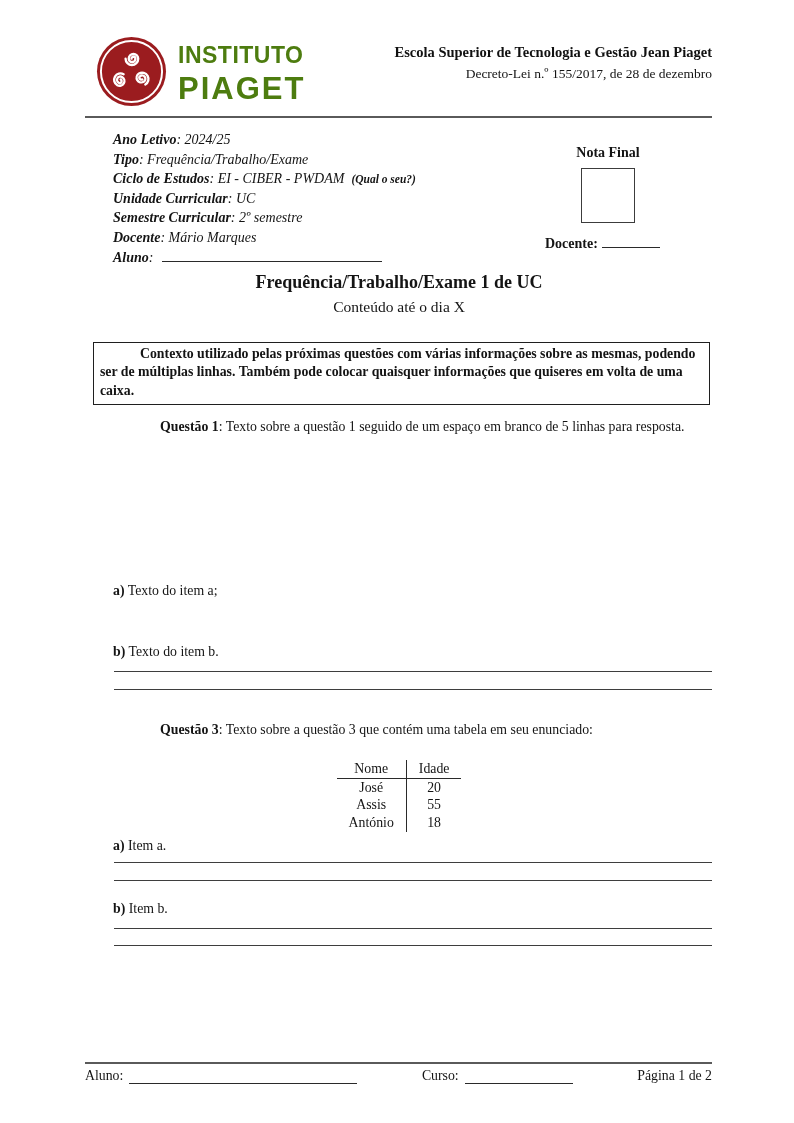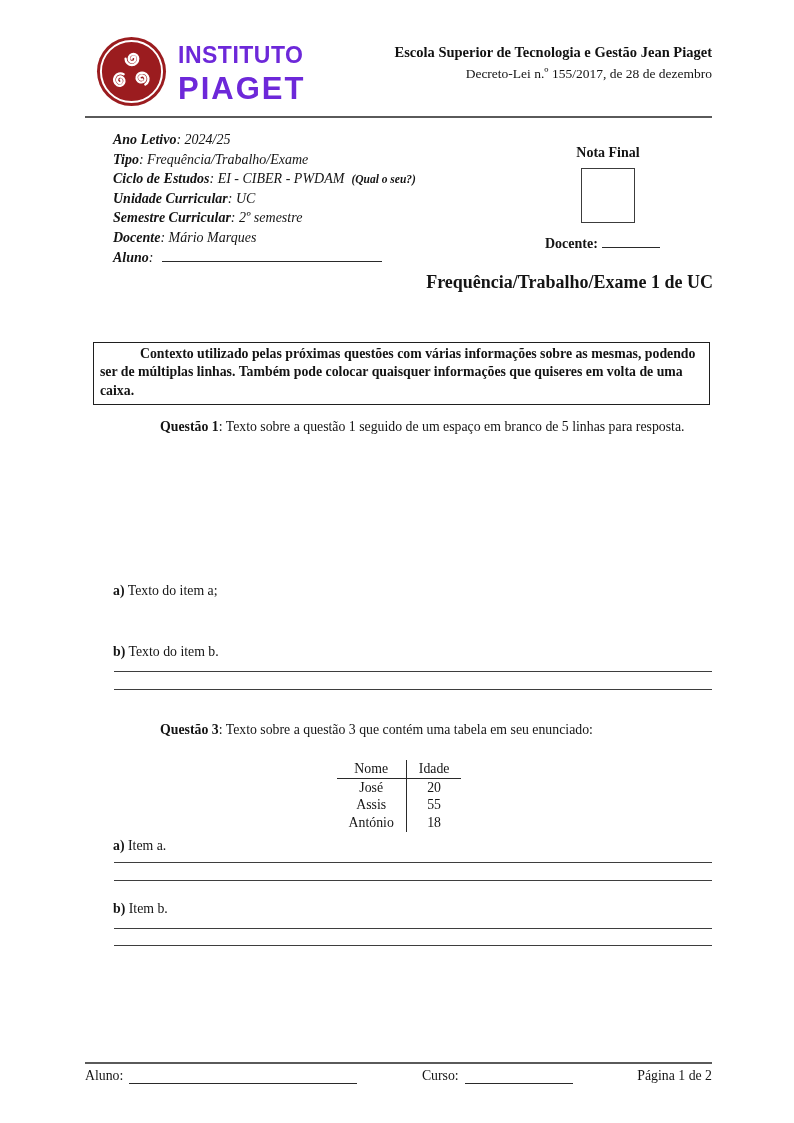--- a/index.html
+++ b/index.html
@@ -3,42 +3,42 @@
 <meta charset="utf-8">
 <style>
   html,body { margin:0; padding:0; background:#e8e8e8; }
   .page {
     position:relative; width:794px; height:1123px; margin:0 auto;
     background:#ffffff; overflow:hidden;
     font-family:"Liberation Serif", "DejaVu Serif", serif; color:#141414;
   }
   
   .logo { position:absolute; top:36px; left:96px; display:flex; align-items:center; gap:11px; }
-  .logo-text { color:#6d28d9; font-family:"Liberation Sans", "DejaVu Sans", sans-serif; font-weight:bold; line-height:1; }
+  .logo-text { color:#4d7c0f; font-family:"Liberation Sans", "DejaVu Sans", sans-serif; font-weight:bold; line-height:1; }
   .logo-line1 { font-size:23px; letter-spacing:0.5px; }
   .logo-line2 { font-size:31px; letter-spacing:2px; margin-top:6px; }
   .header-right { position:absolute; top:42px; right:82px; text-align:right; line-height:1.5; }
   .campus { color:#9b1c1f; font-weight:bold; font-size:14.5px; }
   .school { font-weight:bold; font-size:14.5px; color:#111; }
   .decree { font-size:13.5px; }
   .header-rule { position:absolute; top:116px; left:85px; width:627px; border-top:2px solid #5a5a5a; }
   
   .info { position:absolute; top:130px; left:113px; font-size:14px; line-height:1.4;font-style:italic; }
   .info-row b { font-weight:bold; }
   .info-note { font-size:11.5px; font-weight:bold; margin-left:7px; }
   .u-line { display:inline-block; border-bottom:1.3px solid #2a2a2a; height:11px; }
   .aluno-line { width:220px; margin-left:5px; }
   .grade { position:absolute; top:145px; left:545px; width:126px; }
   .grade-title { font-weight:bold; font-size:14px; text-align:center; }
   .grade-box { width:52px; height:53px; border:1px solid #3c3c3c; margin:7px auto 0; }
   .grade-docente { margin-top:13px; font-weight:bold; font-size:14px; white-space:nowrap; }
   .docente-line { width:58px; margin-left:4px; }
   
   .title-block { position:absolute; top:272px; left:85px; width:628px; text-align:center; }
-  .doc-title { font-size:18px; font-weight:bold;text-align:right; }
+  .doc-title { font-size:18px; font-weight:bold; }
   .doc-subtitle { font-size:15.5px; margin-top:5px; }
   
   .context-box {
     position:absolute; top:342px; left:93px; width:603px;
     border:1.3px solid #1f1f1f; padding:2px 6px 4px;
     font-weight:bold; font-size:13.8px; line-height:1.34; text-indent:40px;
   }
   
   .q { position:absolute; left:87px; width:625px; font-size:13.8px; line-height:1.5; text-indent:26px;margin-left:47px; }
   .q b { font-weight:bold; }
@@ -111,20 +111,21 @@
   </div>
 
   <div class="grade">
     <div class="grade-title">Nota Final</div>
     <div class="grade-box"></div>
     <div class="grade-docente"><span>Docente:</span><span class="u-line docente-line"></span></div>
   </div>
 
   <div class="title-block">
     <div class="doc-title">Frequência/Trabalho/Exame 1 de UC</div>
+    <div class="doc-subtitle">Conteúdo até o dia X</div>
   </div>
 
   <div class="context-box">Contexto utilizado pelas próximas questões com várias informações sobre as mesmas, podendo ser de múltiplas linhas. Também pode colocar quaisquer informações que quiseres em volta de uma caixa.</div>
 
   <div class="q q1"><b>Questão 1</b><span>: Texto sobre a questão 1 seguido de um espaço em branco de 5 linhas para resposta.</span></div>
 
   <div class="item q2a"><b>a)</b> <span>Texto do item a;</span></div>
   <div class="item q2b"><b>b)</b> <span>Texto do item b.</span></div>
   <div class="ans-line l1"></div>
   <div class="ans-line l2"></div>

